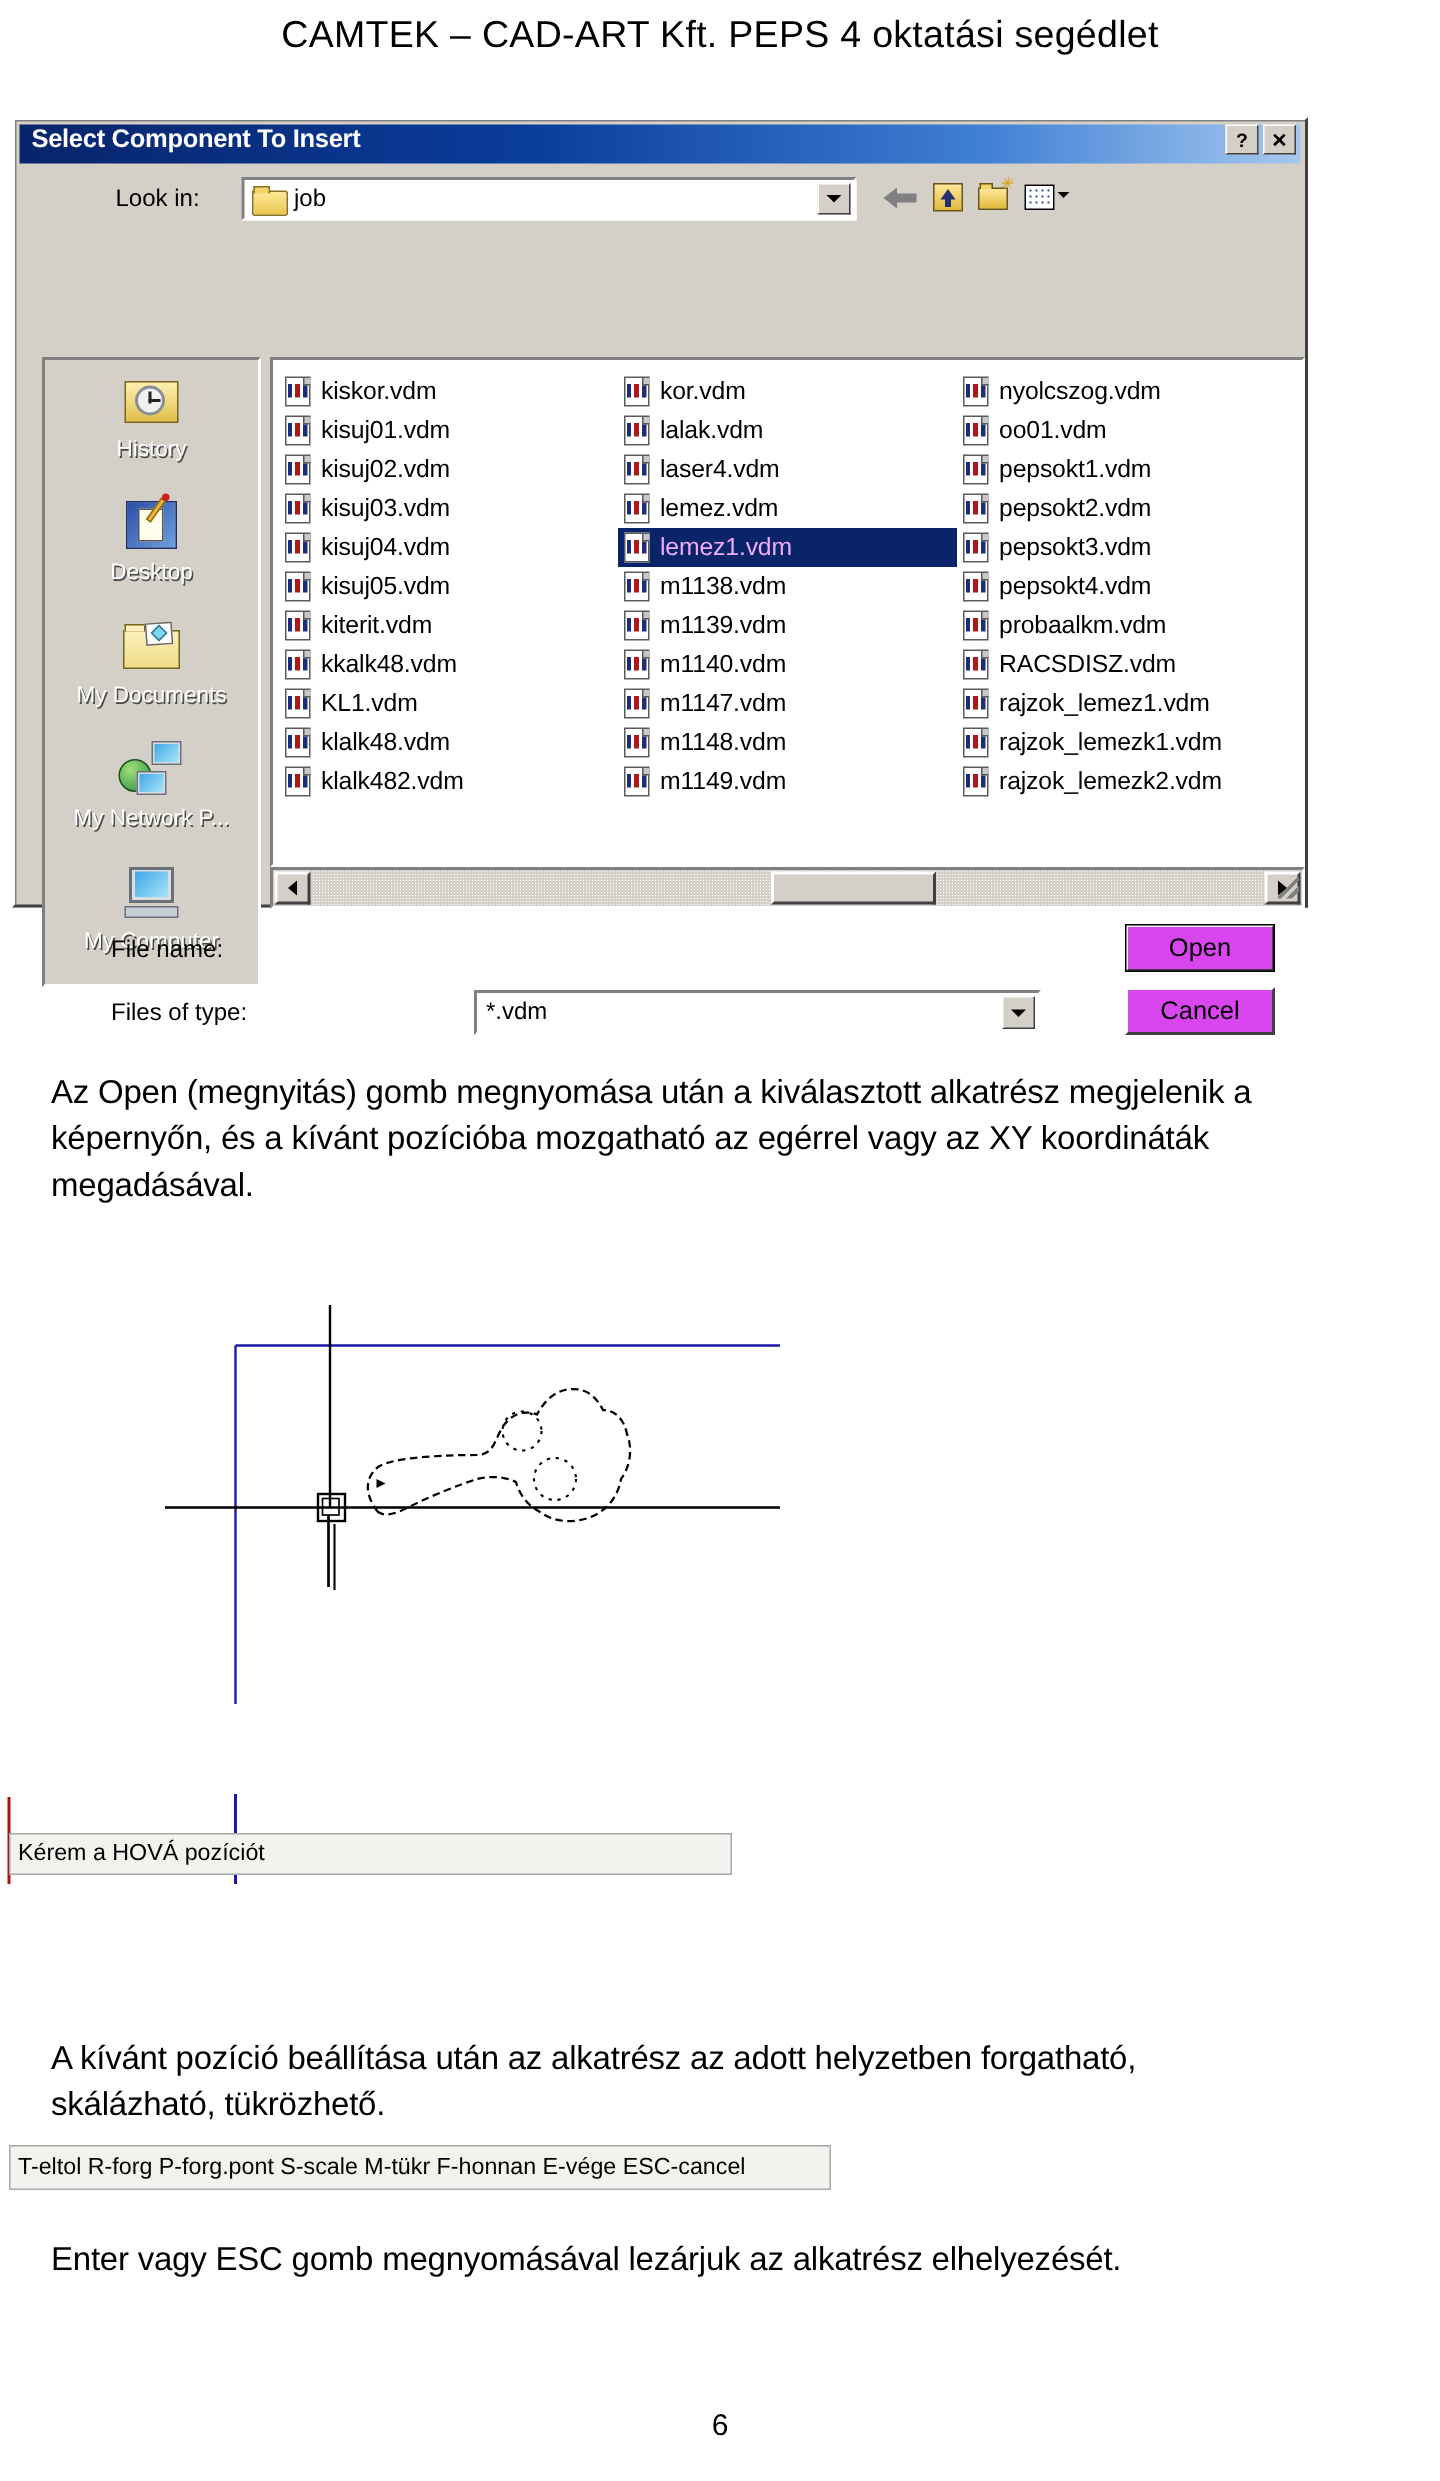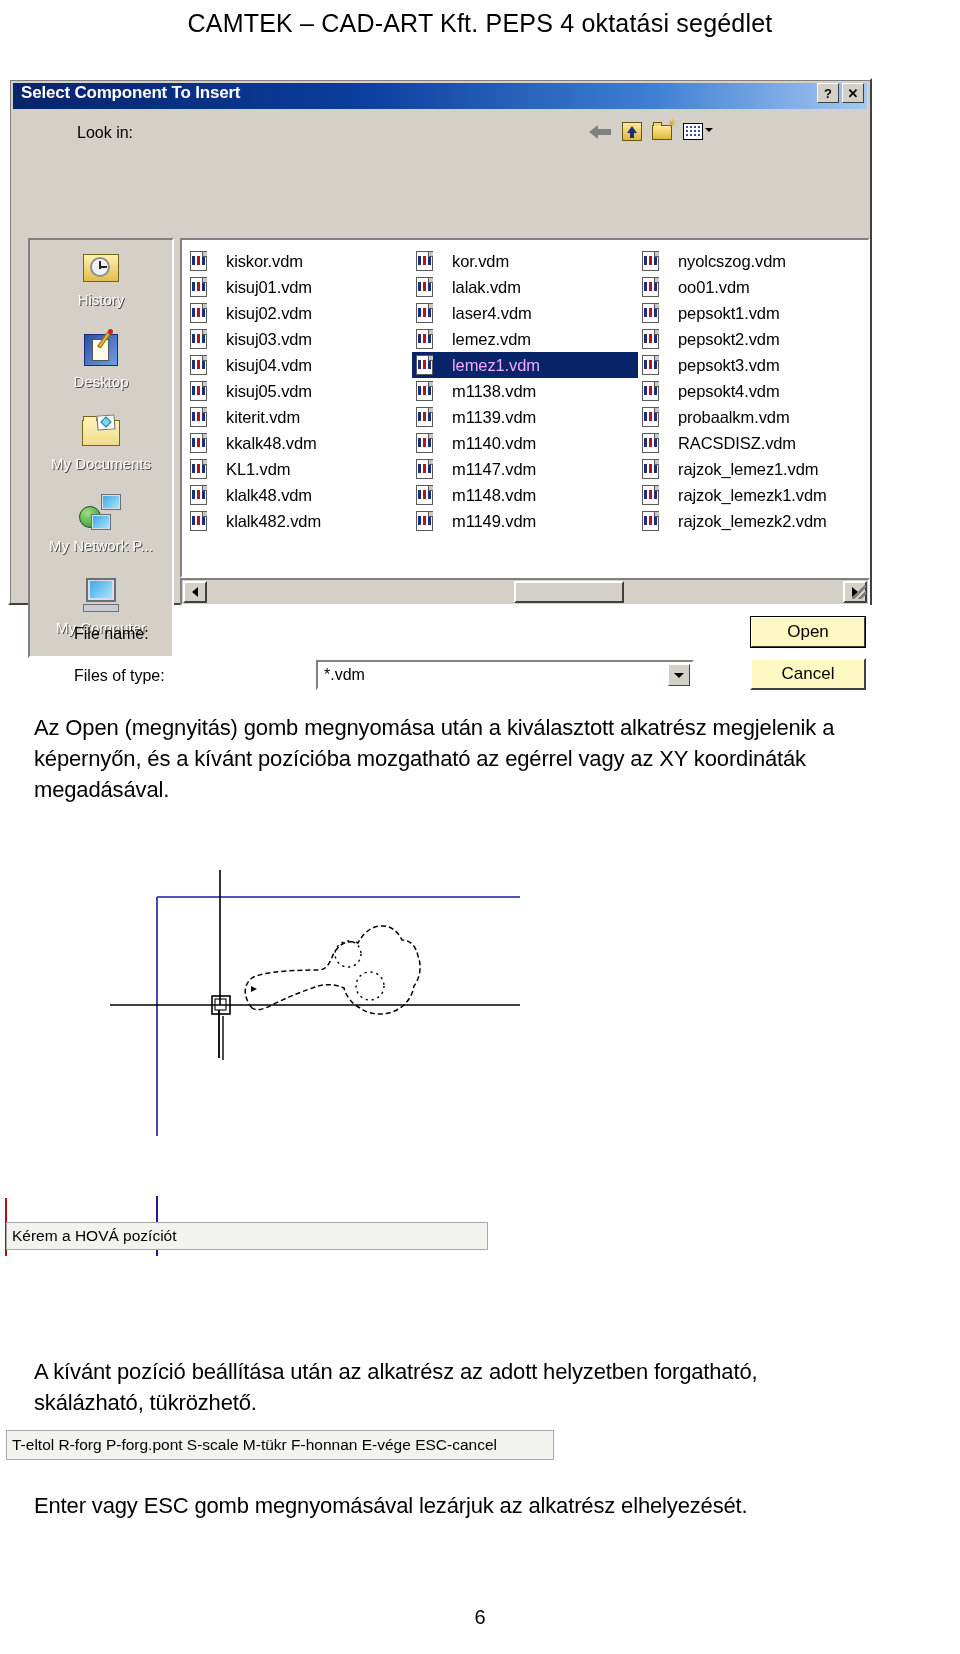--- a/index.html
+++ b/index.html
@@ -238,21 +238,20 @@
     border-bottom: 2px solid #ffffff;
     padding: 8px 0 0 4px;
     display: flex;
   }
   .fcol { width: 228px; }
   .fcol:nth-child(3) { width: 232px; }
   .frow {
     display: flex; align-items: center;
     height: 26px; padding-left: 4px;
     white-space: nowrap;
-    gap: 12px;
   }
   .frow.sel { background: #0a246a; }
   .frow.sel .fname { color: #f0abfc; }
   .fico {
     width: 18px; height: 20px; position: relative; flex: none; margin-right: 6px;
   }
   .fico .pg {
     position: absolute; left: 0; top: 0; width: 17px; height: 20px;
     background: #ffffff; border: 1px solid #5a5a5a;
   }
@@ -313,22 +312,22 @@
   }
   .fld .v { font-size: 16px; padding-left: 6px; }
   .fld .arrow {
     position: absolute; right: 2px; top: 2px; width: 22px; height: 22px;
     background: #d4d0c8;
     border-top: 1.5px solid #ffffff; border-left: 1.5px solid #ffffff;
     border-right: 1.5px solid #404040; border-bottom: 1.5px solid #404040;
     display: flex; align-items: center; justify-content: center;
   }
   .dlgbtn {
-    position: absolute; left: 740px; width: 116px; height: 32px;
-    background: #fef9c3;
+    position: absolute; left: 740px; width: 100px; height: 32px;
+    background: #d946ef;
     border-top: 2px solid #ffffff; border-left: 2px solid #ffffff;
     border-right: 2px solid #404040; border-bottom: 2px solid #404040;
     display: flex; align-items: center; justify-content: center;
     font-size: 17px;
   }
   .dlgbtn.def { outline: 1px solid #000; outline-offset: -1px; }
   .resize-grip {
     position: absolute; right: 4px; bottom: 4px; width: 14px; height: 14px;
     background:
       linear-gradient(135deg, transparent 45%, #808080 45%, #808080 58%, transparent 58%),
@@ -386,20 +385,27 @@
 
   <div class="titlebar">
     <span class="title">Select Component To Insert</span>
     <div class="tb-btn">?</div>
     <div class="tb-btn">✕</div>
   </div>
 
   <div class="lookin-row">
     <span class="lookin-label">Look in:</span>
 
+    <div class="lookin-combo">
+      <span class="folder-ico"></span>
+      <span class="val">job</span>
+      <span class="combo-arrow">
+          <i class="tri-down"></i>
+        </span>
+    </div>
 
     <div class="toolbtns">
       <span class="tbi ico-back">
         <i class="shaft"></i>
           <i class="head"></i>
       </span>
       <span class="tbi ico-up">
         <i class="body"></i>
           <i class="arr"></i>
           <i class="arr2"></i>

